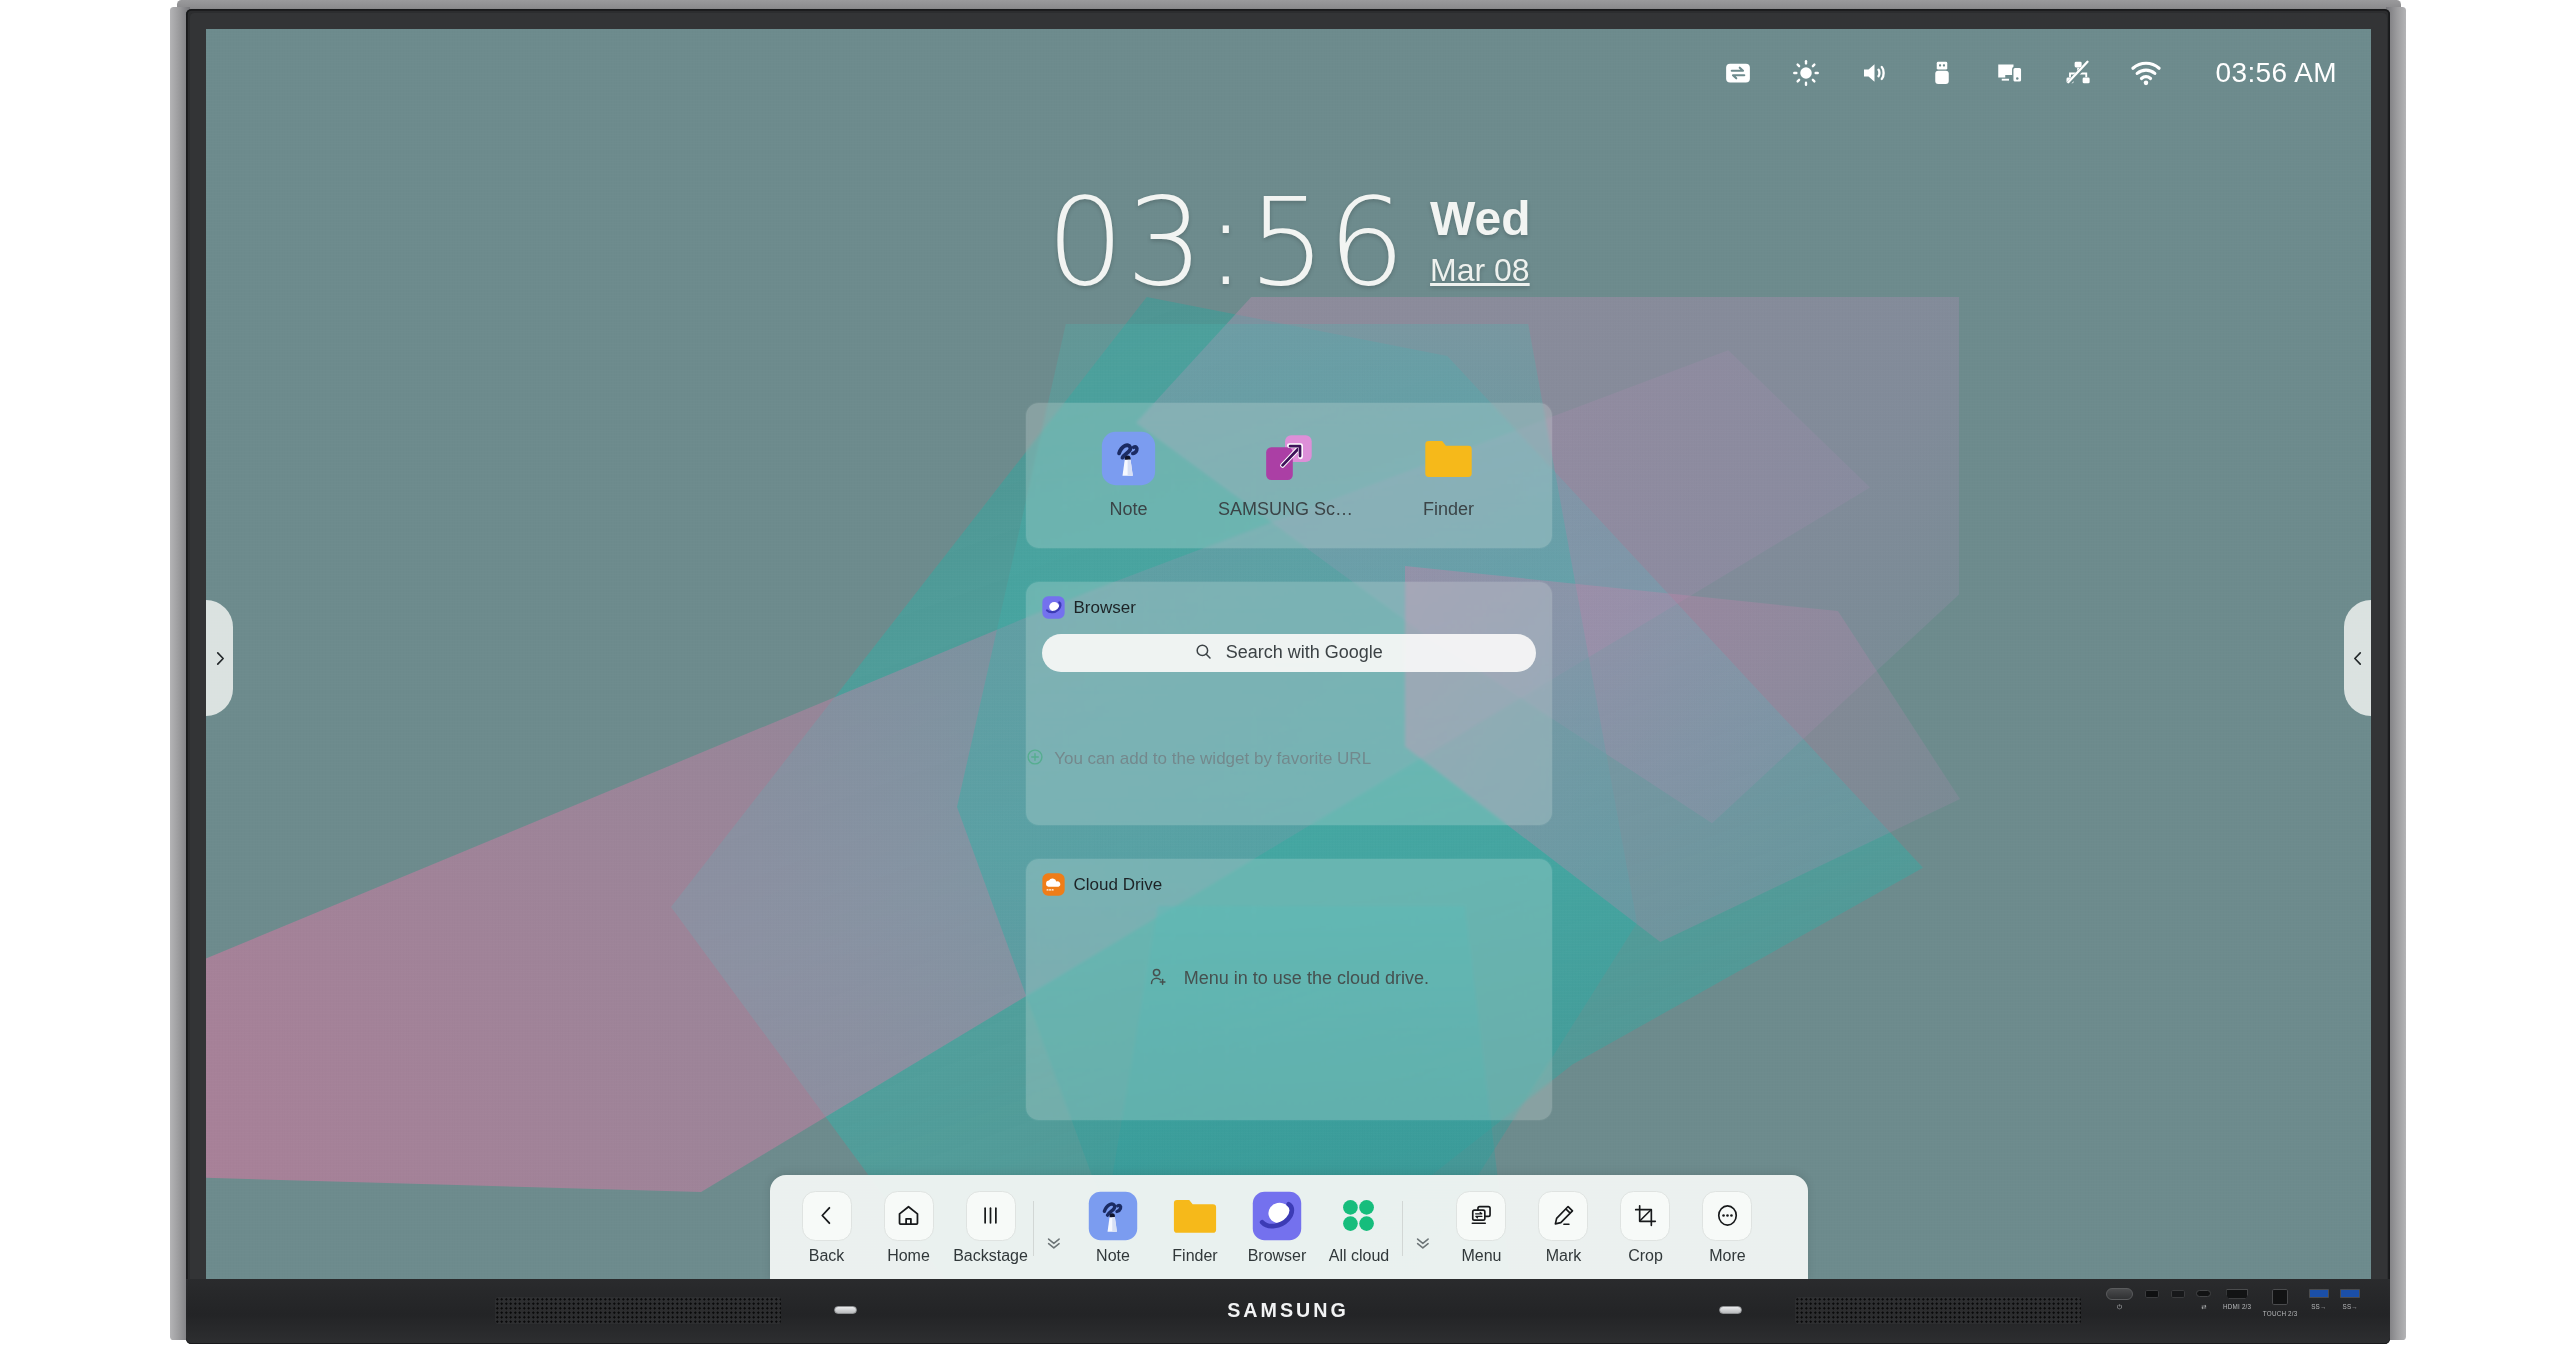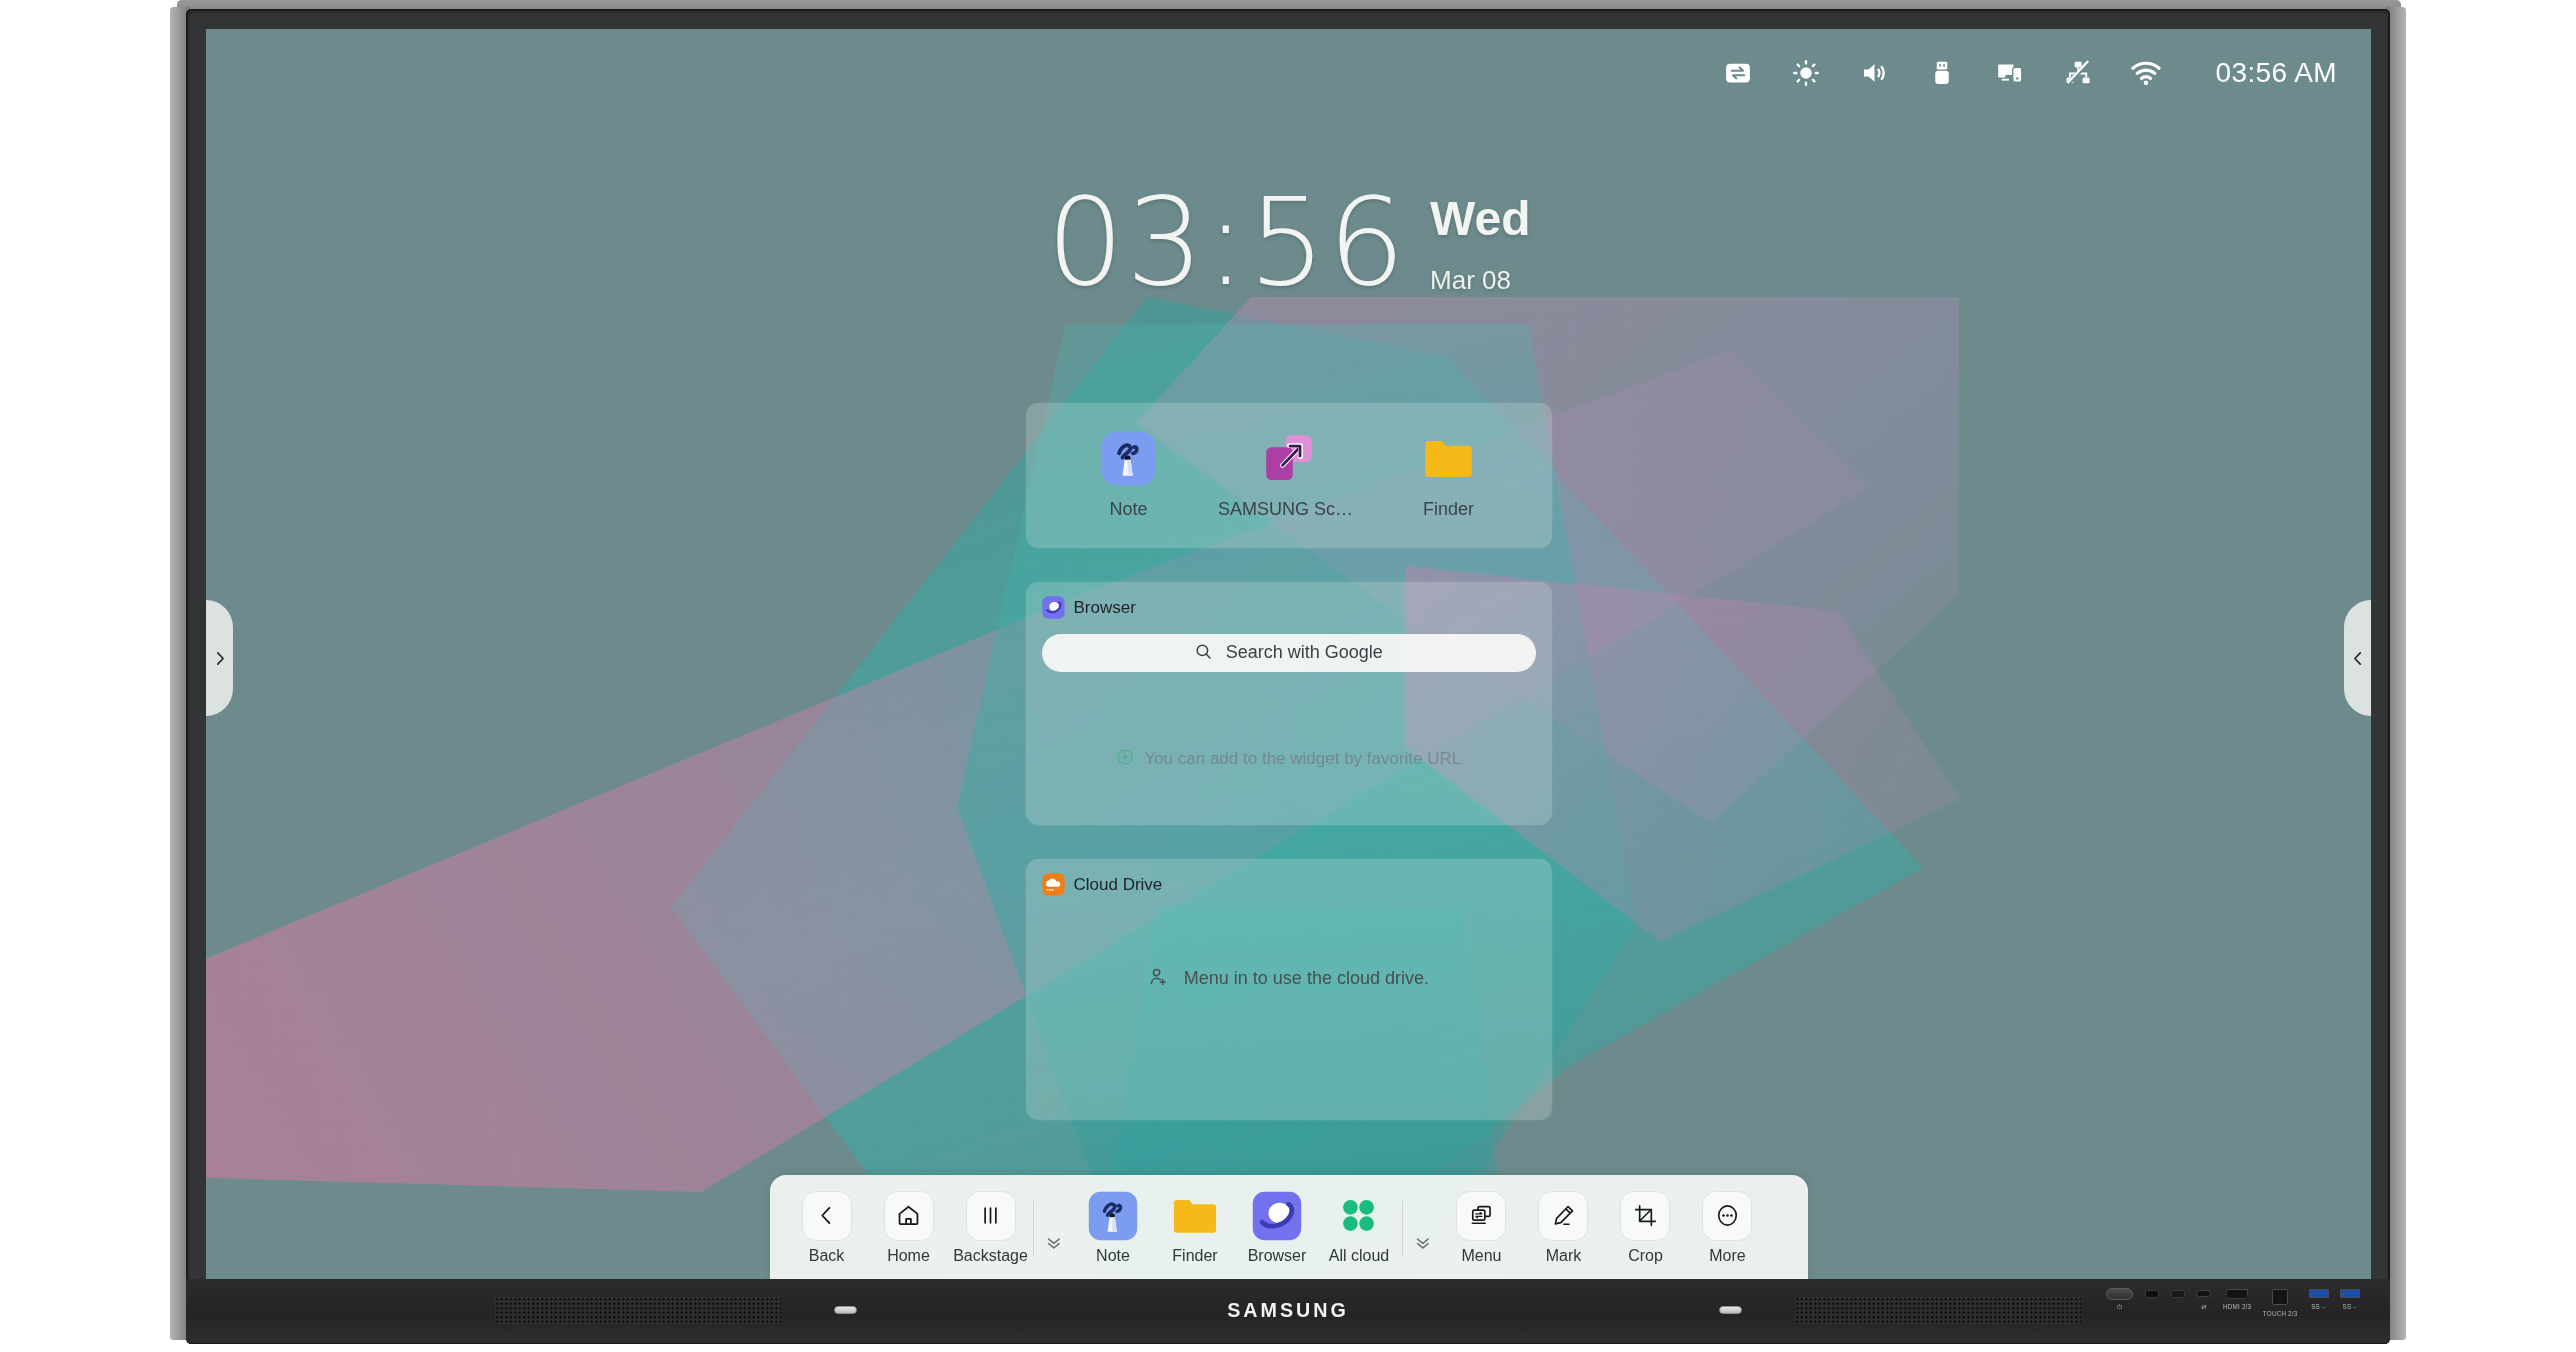--- a/index.html
+++ b/index.html
@@ -115,22 +115,23 @@
     font-size:122px; line-height:1; color:#f2f4f2; font-weight:300;
     letter-spacing:1.8px; text-shadow:0 1.8px 4.5px rgba(0,0,0,.18);
     font-family:"DejaVu Sans", sans-serif;
   }
   #clock-right{ padding-top:14.3px; }
   #clock-day{
     font-size:48px; line-height:1; color:#f2f4f2; font-weight:700;
     text-shadow:0 1.8px 4.5px rgba(0,0,0,.18);
   }
   #clock-date{
-    font-size:26px; line-height:1; color:#eef1ee; margin-top:24px; text-align:left;
+    font-size:32px; line-height:1; color:#eef1ee; margin-top:11px; text-align:left;
     text-shadow:0 1.8px 4.5px rgba(0,0,0,.18);
+    text-decoration:underline;
   }
 
   
   .widget{
     position:absolute; left:50%; transform:translateX(-50%);
     background:rgba(233,240,238,.22);
     border-radius:12.5px;
     backdrop-filter:blur(1.8px);
     box-shadow:0 0 0 0.9px rgba(255,255,255,.05);
   }
@@ -152,21 +153,21 @@
   .w-head-icon{ width:23px; height:23px; border-radius:6.3px; display:block; }
   .w-head-label{ font-size:17px; color:#1d2326; }
   #search-pill{
     margin-top:14.3px; height:38px; background:rgba(248,249,247,.92);
     border-radius:19px; display:flex; align-items:center; justify-content:center; gap:12.5px;
     cursor:text;
   }
   #search-pill .ph{ font-size:18px; color:#3c4245; }
   #browser-hint{
     position:absolute; left:0; right:0; top:166px;
-    display:flex; align-items:center; justify-content:center; gap:10.7px;
+    display:flex; align-items:center; gap:10.7px;
     opacity:.40;
   }
   #browser-hint .txt{ font-size:17px; color:#6a4a52; }
 
   
   #w-cloud{ top:830px; width:526px; height:261px; padding:14.3px 16px; }
   #cloud-center{
     position:absolute; left:0; right:0; top:107px;
     display:flex; align-items:center; justify-content:center; gap:14.3px;
   }

